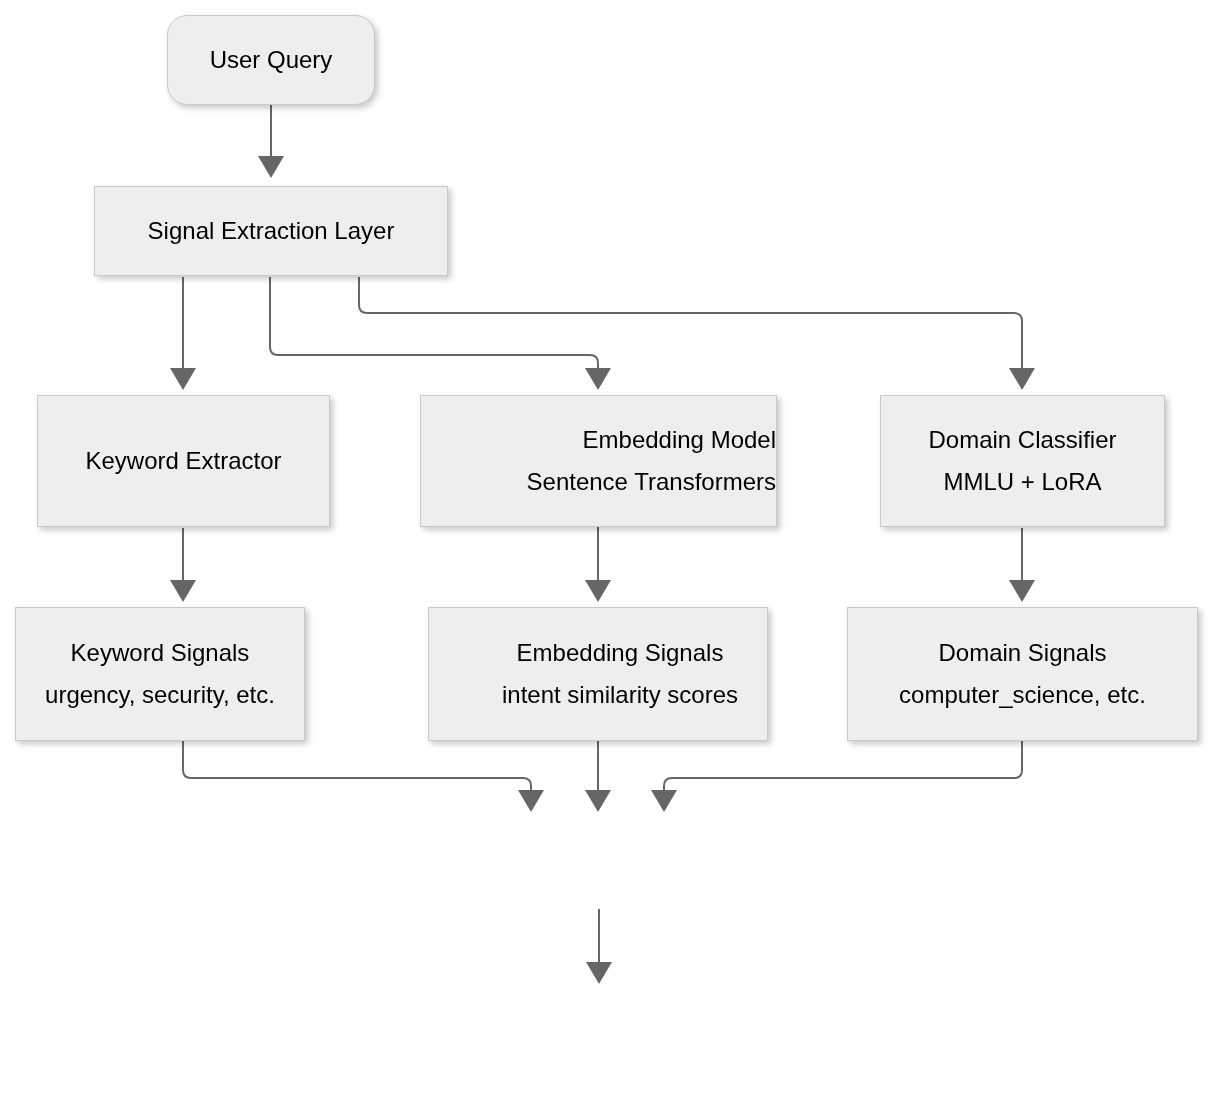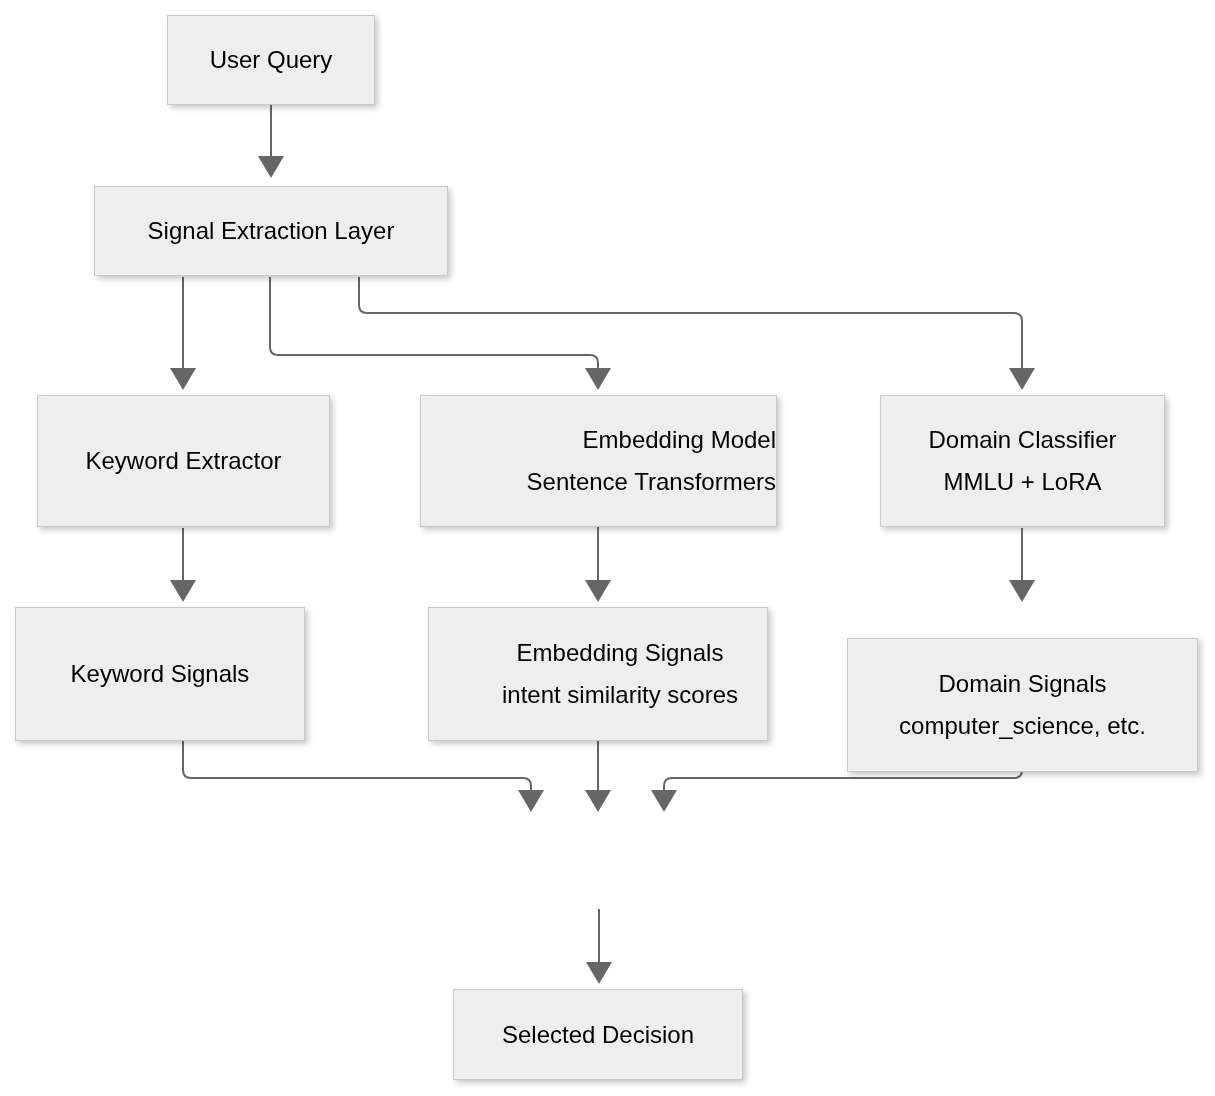--- a/index.html
+++ b/index.html
@@ -76,21 +76,21 @@
     <path class="edge" d="M598 741 L598 790"></path>
     <polygon class="arrowhead" points="585,790 611,790 598,812"></polygon>
 
     <path class="edge" d="M1022 741 L1022 770 Q1022 778 1014 778 L672 778 Q664 778 664 786 L664 790"></path>
     <polygon class="arrowhead" points="651,790 677,790 664,812"></polygon>
 
     <path class="edge" d="M599 909 L599 962"></path>
     <polygon class="arrowhead" points="586,962 612,962 599,984"></polygon>
   </svg>
 
-  <div class="node" style="left:167px; top:15px; width:208px; height:90px;">
+  <div class="node" style="left:167px; top:15px; width:208px; height:90px;border-radius:20px;">
     <span>User Query</span>
   </div>
 
   <div class="node" style="left:94px; top:186px; width:354px; height:90px;">
     <span>Signal Extraction Layer</span>
   </div>
 
   <div class="node" style="left:37px; top:395px; width:293px; height:132px;">
     <span>Keyword Extractor</span>
   </div>
@@ -100,30 +100,28 @@
     <span>Sentence Transformers</span>
   </div>
 
   <div class="node" style="left:880px; top:395px; width:285px; height:132px;justify-content:center;">
     <span>Domain Classifier</span>
     <span>MMLU + LoRA</span>
   </div>
 
   <div class="node" style="left:15px; top:607px; width:290px; height:134px;text-align:right;">
     <span>Keyword Signals</span>
+    <span>urgency, security, etc.</span>
   </div>
 
   <div class="node" style="left:428px; top:607px; width:340px; height:134px;padding-left:44px;">
     <span>Embedding Signals</span>
     <span>intent similarity scores</span>
   </div>
 
-  <div class="node" style="left:847px; top:607px; width:351px; height:134px;margin-top:31px;">
+  <div class="node" style="left:847px; top:607px; width:351px; height:134px;">
     <span>Domain Signals</span>
     <span>computer_science, etc.</span>
   </div>
 
 
-  <div class="node" style="left:453px; top:989px; width:290px; height:91px;">
-    <span>Selected Decision</span>
-  </div>
 
 </div>
 
 </body></html>

